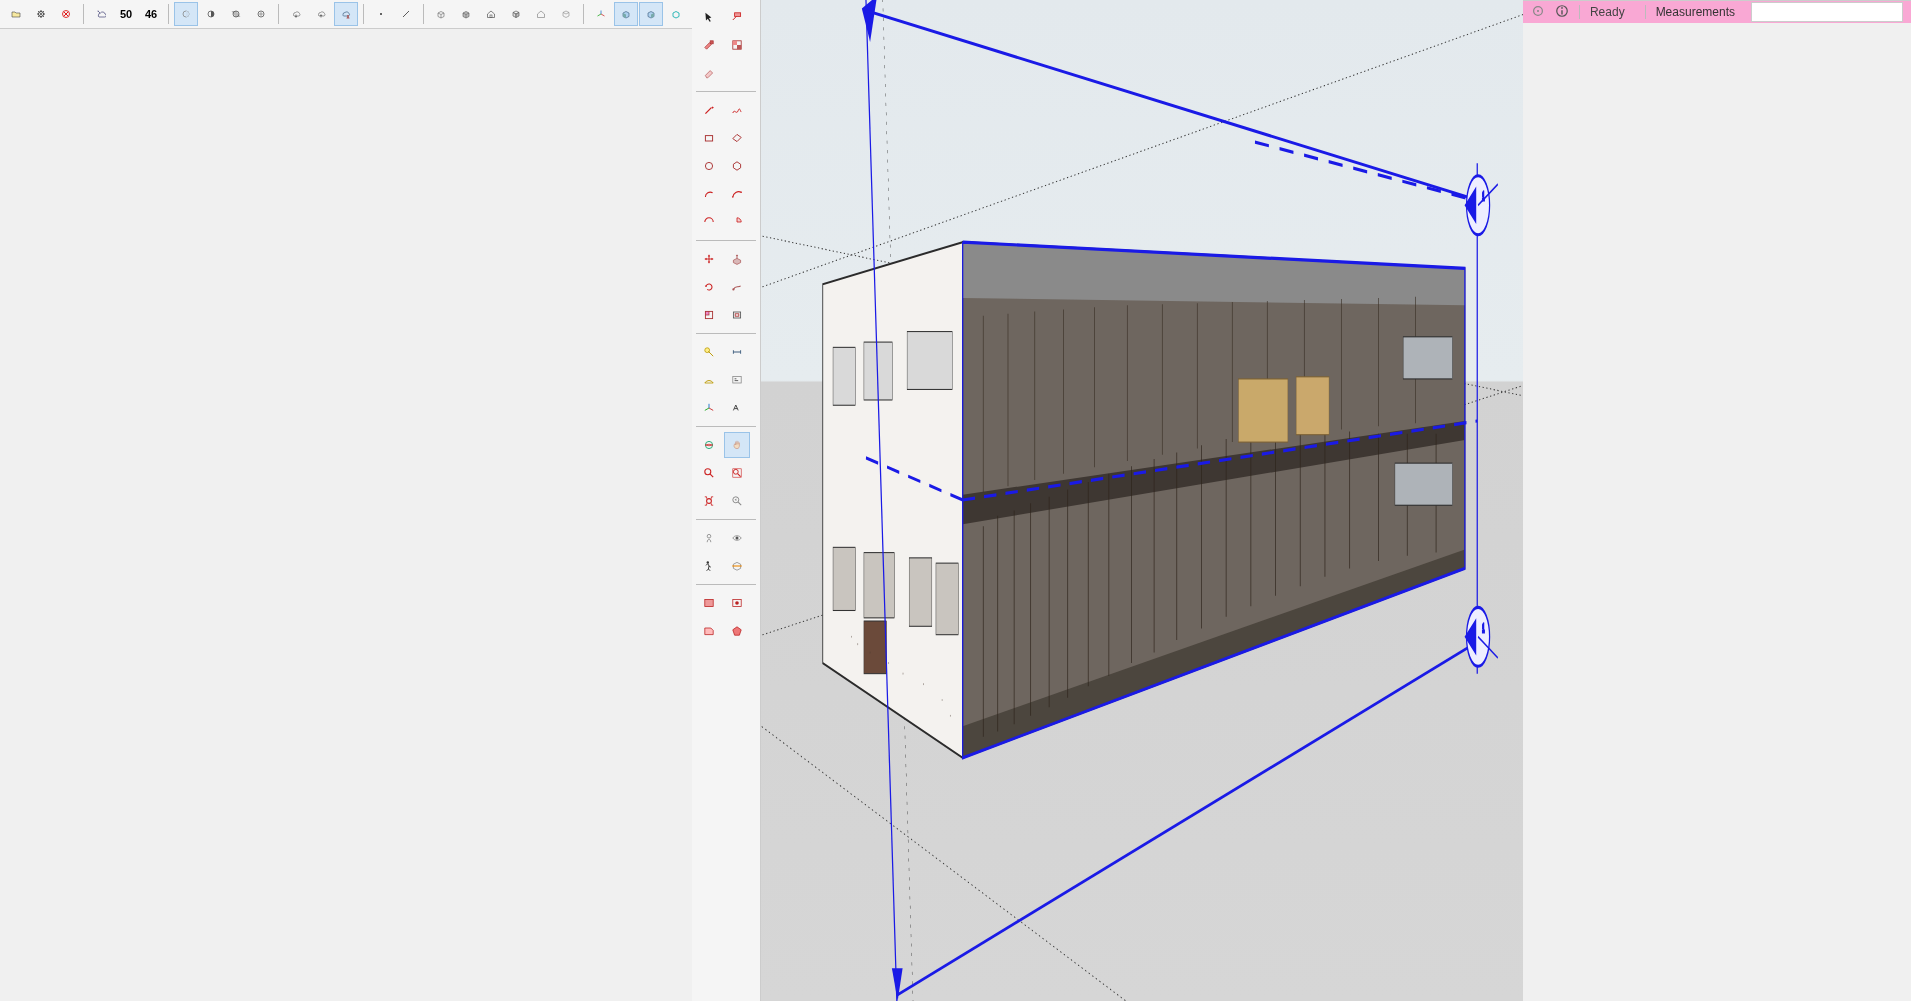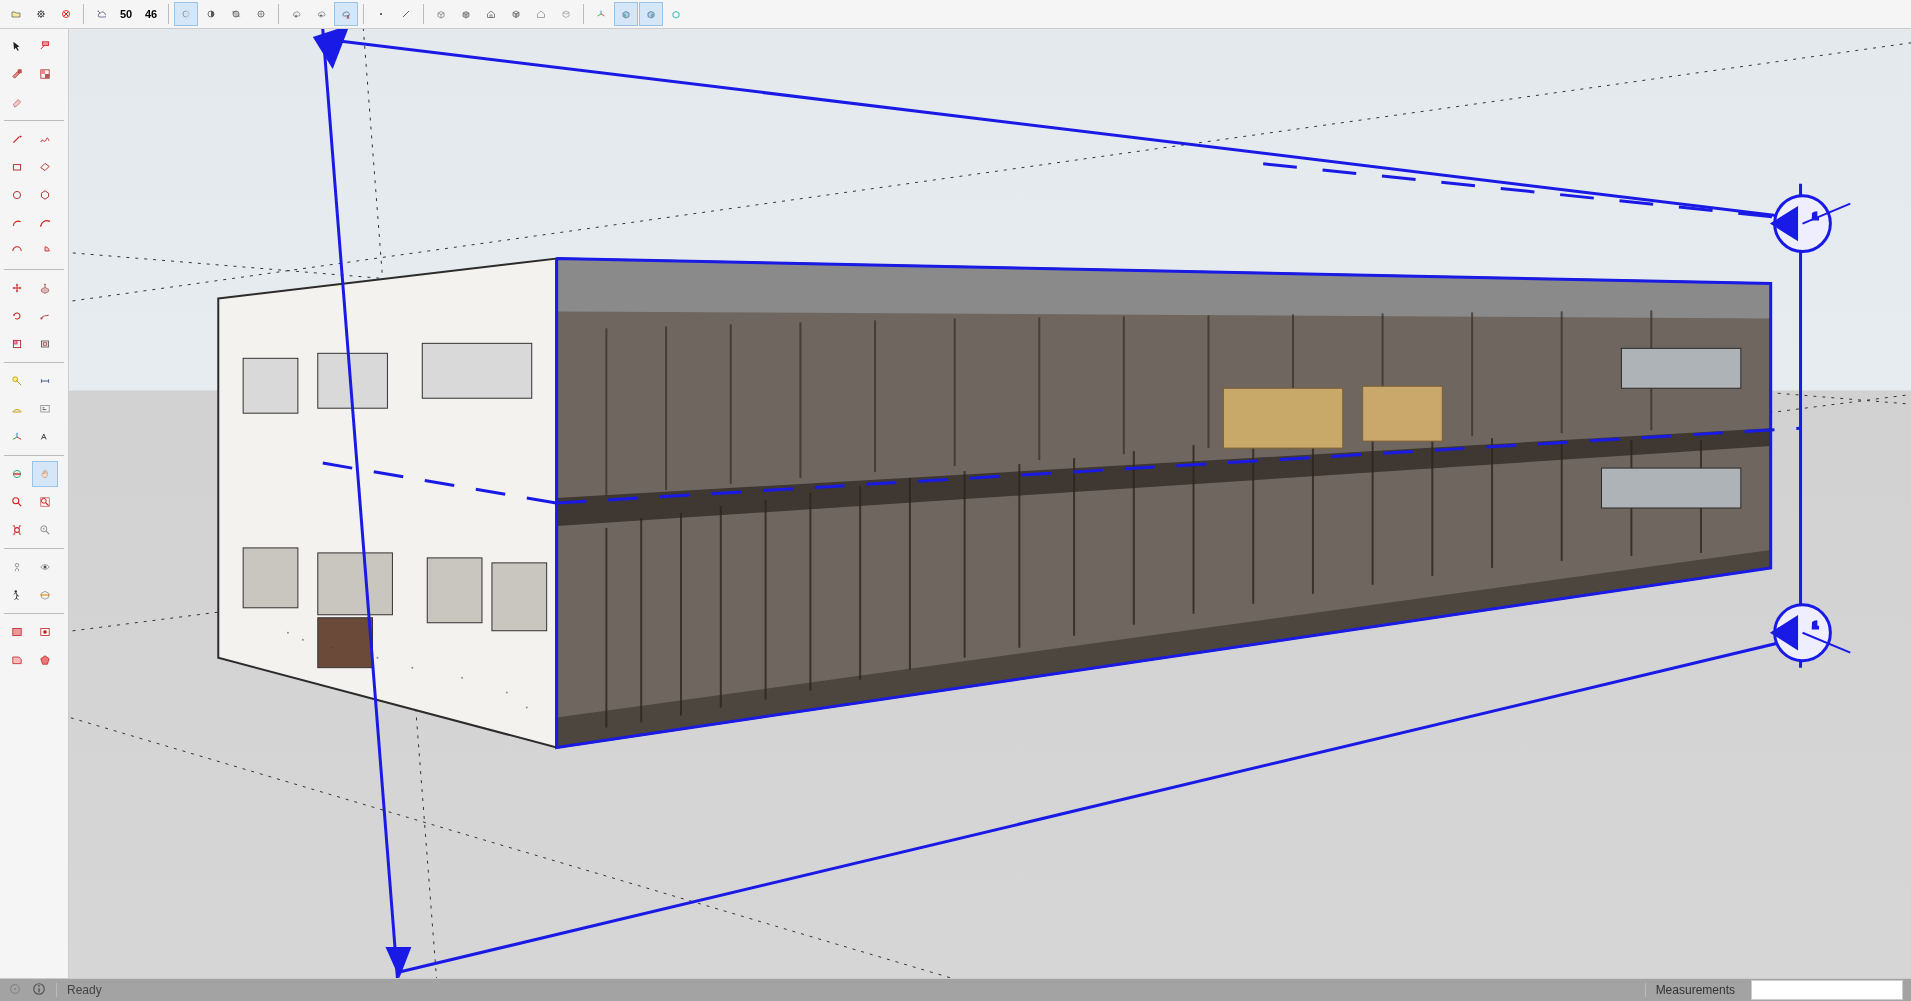--- a/index.html
+++ b/index.html
@@ -1,32 +1,32 @@
 <!DOCTYPE html>
 <html><head>
 <meta charset="utf-8">
 <style>
 html,body{margin:0;padding:0;width:1911px;height:1001px;font-family:"Segoe UI",Arial,sans-serif;font-size:12px;overflow:hidden;background:#f0f0f0}
-.app{width:100%;height:100%;display:flex;flex-direction:column}
+.app{width:100%;height:100%;display:flex;flex-direction:row}
 .top-toolbar{height:28px;background:#f5f5f5;border-bottom:1px solid #ccc;display:flex;align-items:center;padding:0 4px;gap:1px}
 .top-toolbar .sep{width:1px;height:20px;background:#bbb;margin:0 4px;flex-shrink:0}
 .tbtn{width:24px;height:24px;display:flex;align-items:center;justify-content:center;border:1px solid transparent;background:transparent;cursor:pointer;flex-shrink:0}
 .tbtn.active{background:#d4e6f7;border-color:#9ac3e8}
 .tbtn svg{width:18px;height:18px}
 .tbtn .txt{font-size:11px;font-weight:bold}
 .main-area{flex:1;display:flex;overflow:hidden}
 .left-toolbar{width:60px;background:#f5f5f5;border-right:1px solid #ccc;padding:4px;display:flex;flex-direction:column;gap:2px;overflow-y:auto;flex-shrink:0}
 .left-toolbar .row{display:flex;gap:2px}
 .left-toolbar .lbtn{width:26px;height:26px;display:flex;align-items:center;justify-content:center;border:1px solid transparent;background:transparent;cursor:pointer}
 .left-toolbar .lbtn.active{background:#d4e6f7;border-color:#9ac3e8}
 .left-toolbar .lbtn svg{width:20px;height:20px}
 .left-toolbar .hsep{height:1px;background:#bbb;margin:3px 0}
 .viewport{flex:1;position:relative;background:linear-gradient(to bottom,#e3e9ed 0%,#e6ecef 38%,#d2d2d2 38.2%,#d6d6d6 100%);overflow:hidden}
 .viewport svg.overlay{position:absolute;inset:0;width:100%;height:100%}
-.status-bar{height:22px;background:#a3a3a3;border-top:1px solid #ccc;display:flex;align-items:center;padding:0 8px;font-size:12px;color:#444;gap:10px}
+.status-bar{height:22px;background:#f9a8d4;border-top:1px solid #ccc;display:flex;align-items:center;padding:0 8px;font-size:12px;color:#444;gap:10px}
 .status-bar .spacer{flex:1}
 .status-bar .sep-v{width:1px;height:14px;background:#bbb}
 .meas-label{color:#333}
 .meas-box{width:150px;height:18px;background:#fff;border:1px solid #ccc;margin-left:6px}
 .num-badge{font-size:10px;fill:#2020cc}
 </style>
 </head>
 <body>
 
 <div class="app">

